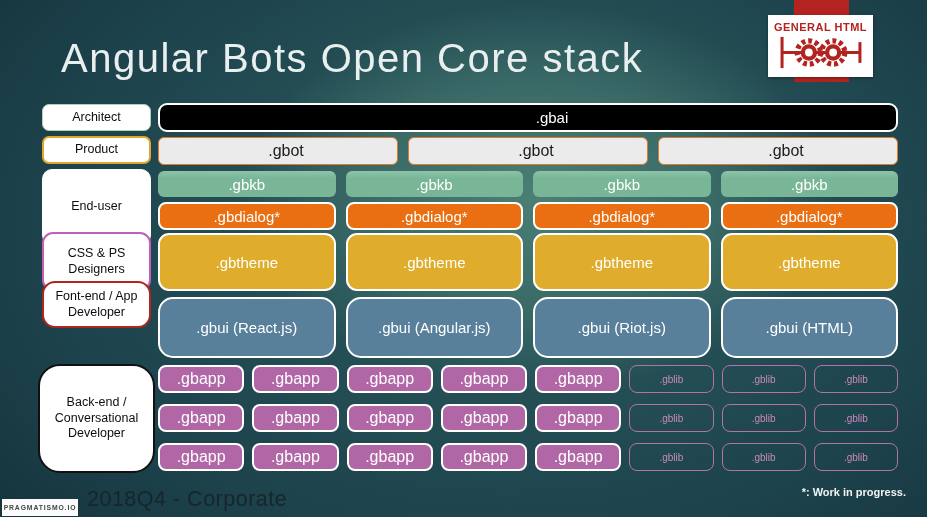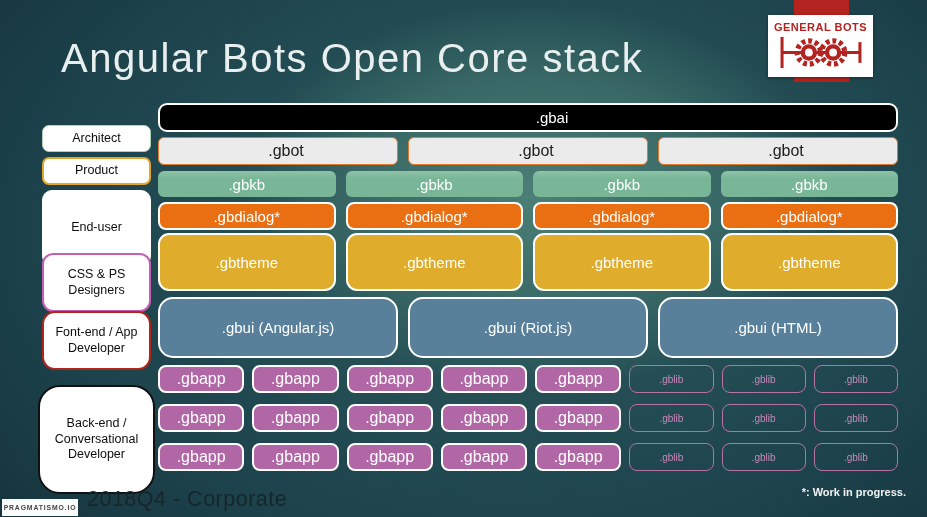--- a/index.html
+++ b/index.html
@@ -20,27 +20,27 @@
   .logo-card{
     position:absolute; left:768px; top:15px; width:105px; height:62px; background:#fff;
     display:flex; flex-direction:column; align-items:center; justify-content:center; gap:1px;
     box-shadow:0 1px 3px rgba(0,0,0,.4);
   }
   .logo-text{font-size:11px; font-weight:bold; color:#b3231f; letter-spacing:.5px; white-space:nowrap;}
   
   .rlabel{
     position:absolute; left:42px; width:109px; background:#fff; border-radius:7px;
     display:flex; align-items:center; justify-content:center; text-align:center;
-    font-size:12.5px; color:#0d0d0d; line-height:1.25; padding:2px 11px; box-sizing:border-box;margin-top:21px;
+    font-size:12.5px; color:#0d0d0d; line-height:1.25; padding:2px 11px; box-sizing:border-box;
   }
   .rlabel.architect{top:104px; height:27px; border:1.5px solid #aed2bb;}
   .rlabel.product{top:136px; height:28px; border:2px solid #e2a62c;}
   .rlabel.enduser{top:169px; height:76px; border:1.5px solid #ffffff; border-radius:10px;}
   .rlabel.designers{top:232px; height:59px; border:2px solid #c45fb5; border-radius:11px;}
-  .rlabel.frontend{top:290px; height:59px; border:2px solid #b0251c; border-radius:13px;}
+  .rlabel.frontend{top:281px; height:47px; border:2px solid #b0251c; border-radius:13px;}
   .rlabel.backend{left:38px; top:364px; width:117px; height:109px; border:2px solid #111; border-radius:22px;}
   
   .grid-row{position:absolute; left:158px; width:740px; display:flex; gap:10px;}
   .grid-row > div{flex:1; display:flex; align-items:center; justify-content:center; box-sizing:border-box; white-space:nowrap;}
   .row-gbai{top:103px; height:29px;}
   .row-gbot{top:137px; height:28px;}
   .row-gbkb{top:171px; height:26px;}
   .row-gbdialog{top:202px; height:28px;}
   .row-gbtheme{top:233px; height:58px;}
   .row-gbui{top:297px; height:61px;}
@@ -69,21 +69,21 @@
 </style>
 </head>
 <body>
 
 <div class="slide">
 
   <h1 class="title">Angular Bots Open Core stack</h1>
 
   <div class="logo-bar"></div>
   <div class="logo-card">
-    <div class="logo-text">GENERAL BOTS</div>
+    <div class="logo-text">GENERAL HTML</div>
     <svg width="90" height="37" viewBox="0 0 104 42">
       <g stroke="#b3231f" fill="none" stroke-width="3.5">
         <line x1="7" y1="3" x2="7" y2="39"></line>
         <line x1="7" y1="21" x2="97" y2="21"></line>
         <line x1="97" y1="9" x2="97" y2="33"></line>
       </g>
       <circle cx="38" cy="21" r="13.5" fill="none" stroke="#b3231f" stroke-width="6" stroke-dasharray="4.4 3.4"></circle>
       <circle cx="38" cy="21" r="9.5" fill="#b3231f"></circle>
       <circle cx="38" cy="21" r="4.5" fill="#ffffff"></circle>
       <circle cx="66" cy="21" r="13.5" fill="none" stroke="#b3231f" stroke-width="6" stroke-dasharray="4.4 3.4"></circle>
@@ -124,20 +124,21 @@
   </div>
 
   <div class="grid-row row-gbtheme">
     <div class="gbtheme">.gbtheme</div>
     <div class="gbtheme">.gbtheme</div>
     <div class="gbtheme">.gbtheme</div>
     <div class="gbtheme">.gbtheme</div>
   </div>
 
   <div class="grid-row row-gbui">
+    <div class="gbui">.gbui (React.js)</div>
     <div class="gbui">.gbui (Angular.js)</div>
     <div class="gbui">.gbui (Riot.js)</div>
     <div class="gbui">.gbui (HTML)</div>
   </div>
 
   <div class="grid-row row-apps row-apps1">
     <div class="gbapp">.gbapp</div>
     <div class="gbapp">.gbapp</div>
     <div class="gbapp">.gbapp</div>
     <div class="gbapp">.gbapp</div>

